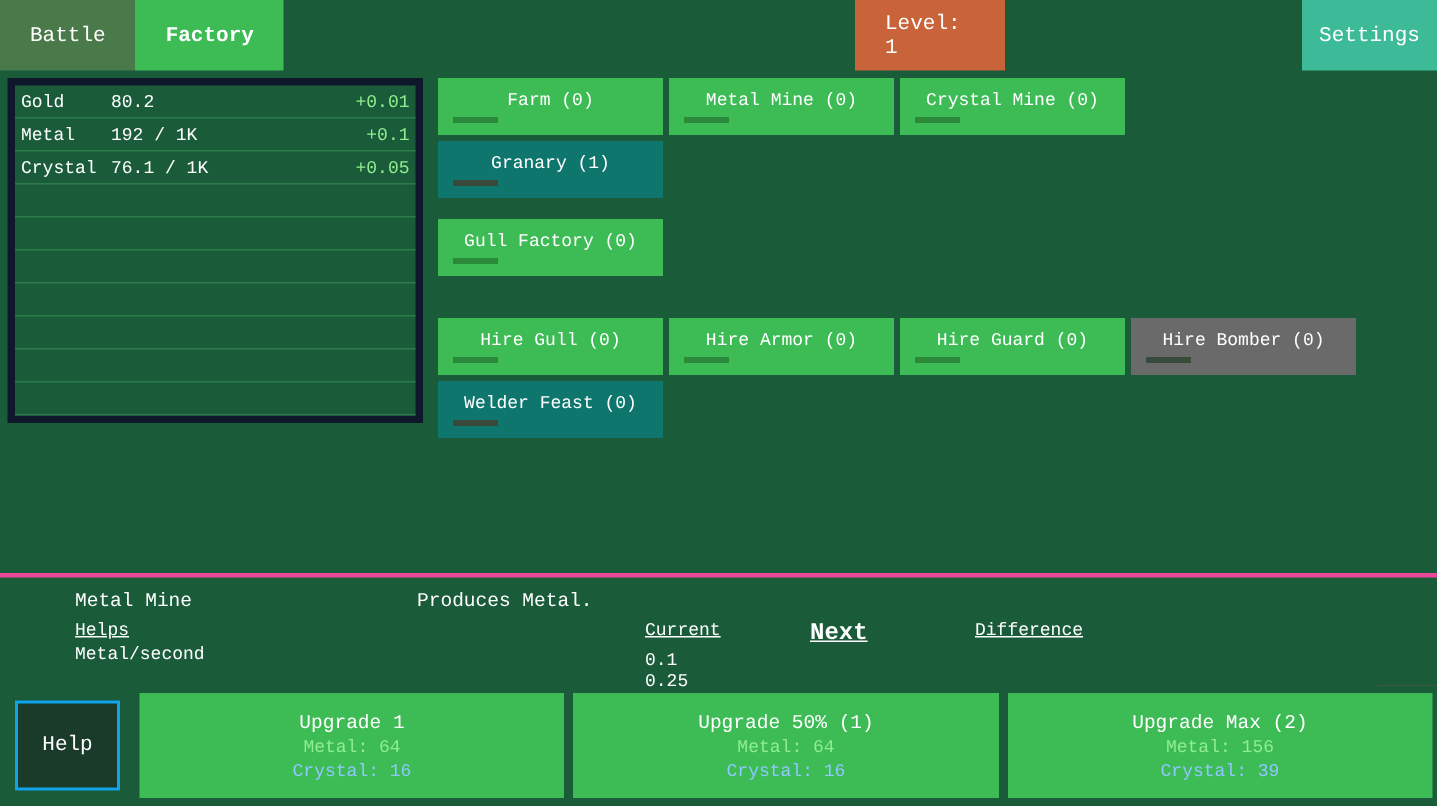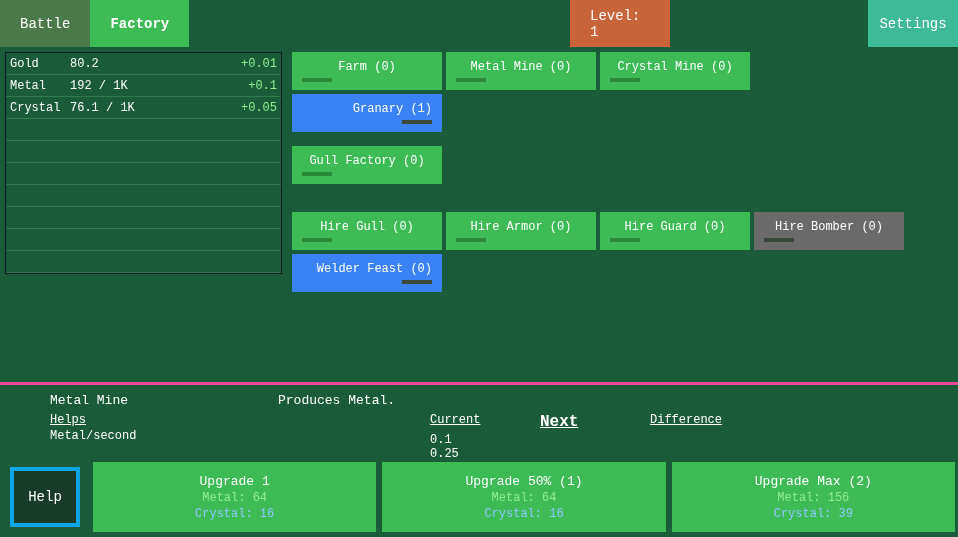--- a/index.html
+++ b/index.html
@@ -120,22 +120,21 @@
       cursor: pointer;
       font-family: 'Courier New', Courier, monospace;
       font-size: 12px;
       min-width: 150px;
       display: flex;
       flex-direction: column;
       border: none;
       outline: none;
     }
     .building-btn.gray {
-      background-color: #3b82f6;
-      align-items: flex-end;
+      background-color: #0f766e;
     }
     .building-btn.dark-gray {
       background-color: #6a6a6a;
     }
     .building-btn-bar {
       height: 4px;
       background-color: #2a8a3a;
       margin-top: 4px;
       width: 30px;
     }
@@ -166,21 +165,21 @@
       bottom: 0;
       left: 0;
       right: 0;
       height: 80px;
       display: flex;
       align-items: center;
       gap: 0;
     }
     .help-btn {
       background-color: #1a3a2a;
-      border: 4px solid #0ea5e9;
+      border: 2px solid #0ea5e9;
       color: #fff;
       width: 70px;
       height: 60px;
       display: flex;
       align-items: center;
       justify-content: center;
       cursor: pointer;
       font-size: 14px;
       margin: 10px;
     }
@@ -204,21 +203,21 @@
       color: #90ee90;
       font-size: 12px;
     }
     .upgrade-btn .cost-crystal {
       color: #90c8ff;
       font-size: 12px;
     }
 
     
     .resources-table {
-      border: 1px solid #0f172a;
+      border: 5px solid #0f172a;
     }
 
     
     .bottom-block {
       position: absolute;
       bottom: 80px;
       left: 0;
       right: 0;
       height: 75px;
       background-color: #1a5c3a;

